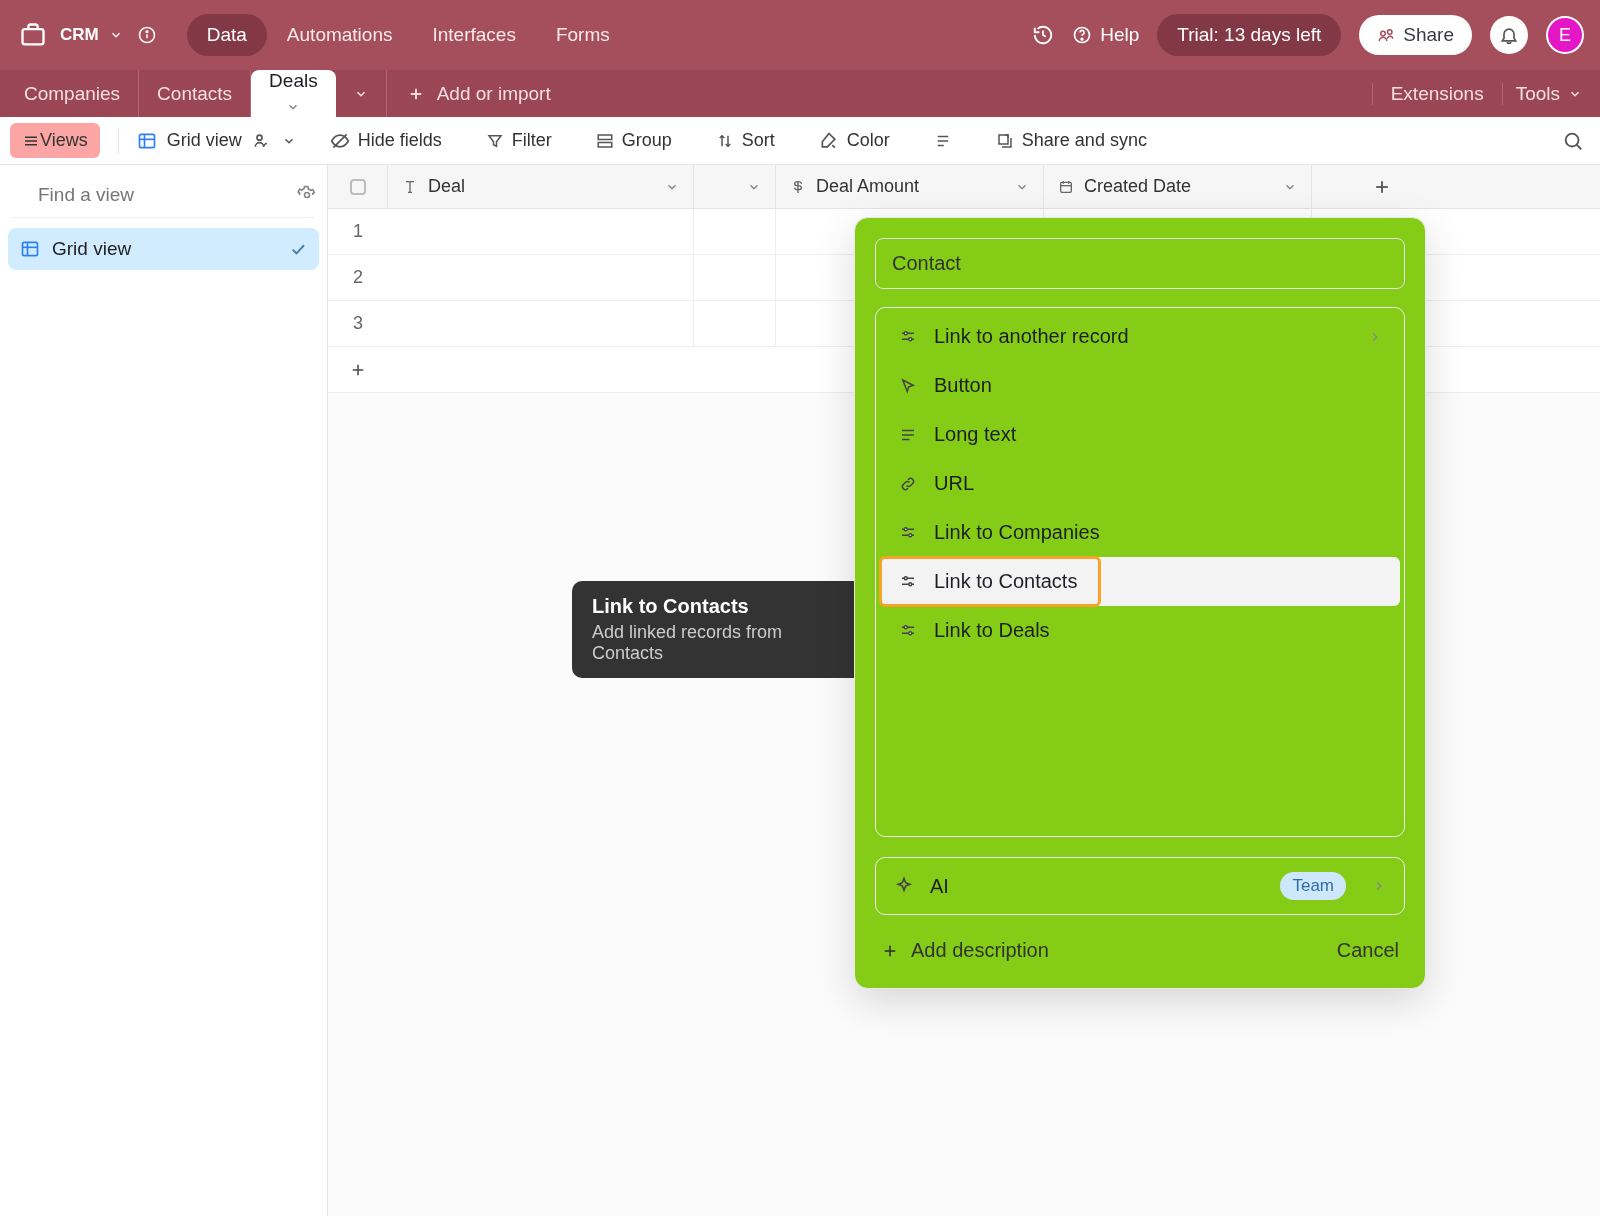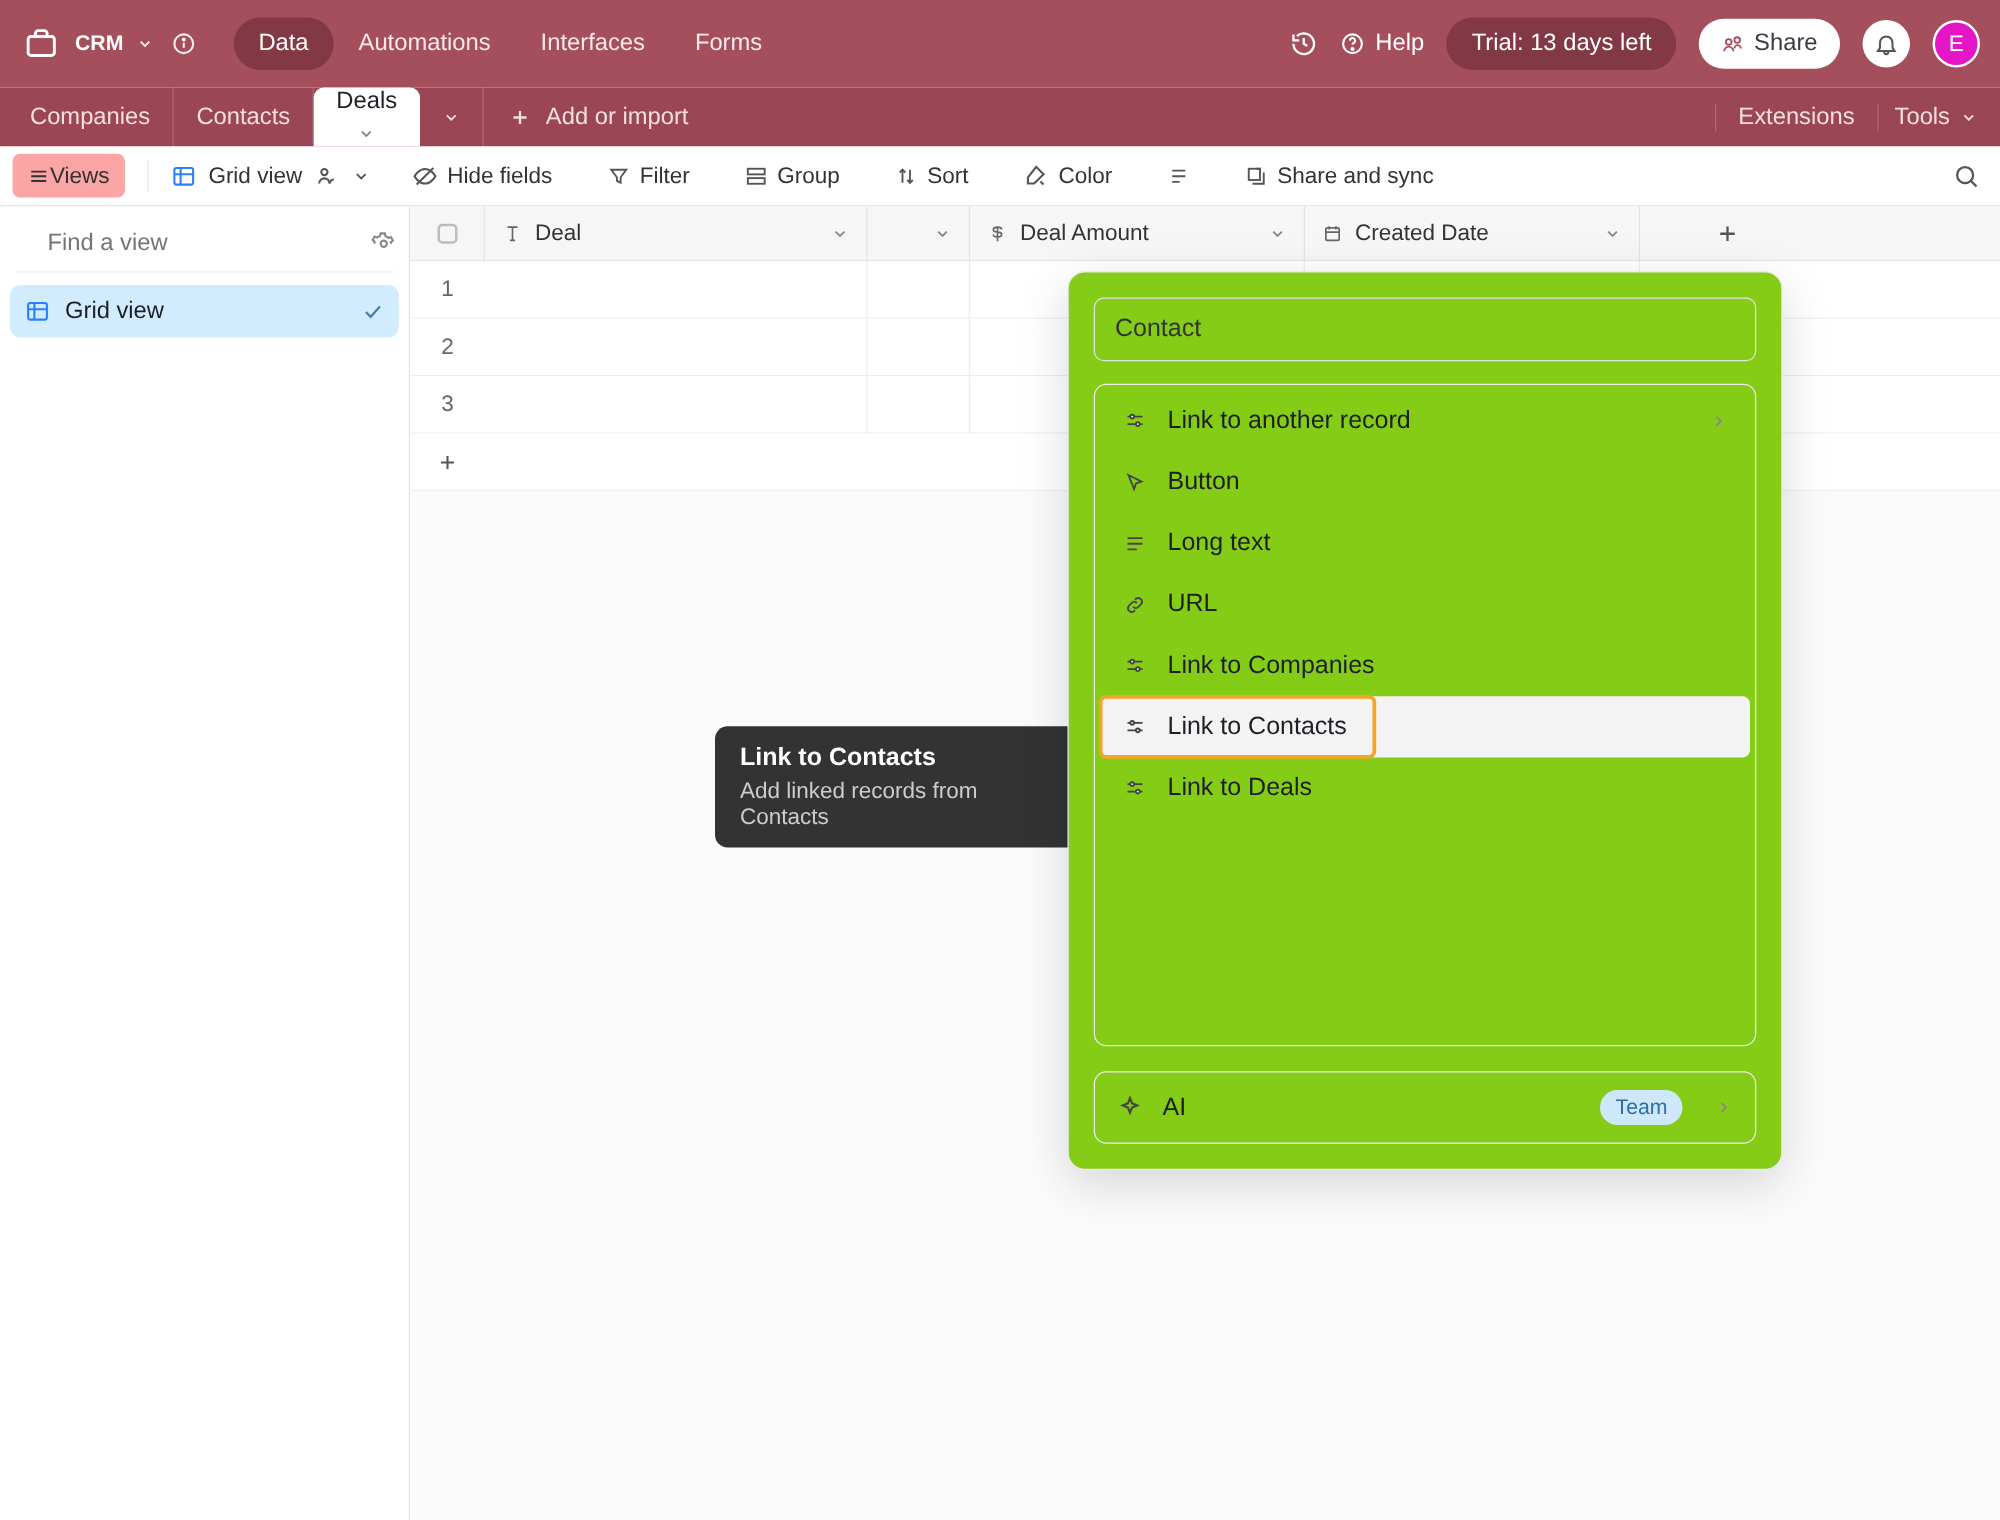--- a/index.html
+++ b/index.html
@@ -520,16 +520,26 @@
           </span>
         <span>AI</span>
         <span class="team-pill">Team</span>
         <span style="margin-left:10px;">
             <svg width="14" height="14" viewBox="0 0 24 24" fill="none" stroke="#888" stroke-width="2.5">
               <path d="M9 6l6 6-6 6"></path>
             </svg>
           </span>
       </div>
 
+      <div class="popup-footer">
+        <div class="add-desc">
+          <svg width="18" height="18" viewBox="0 0 24 24" fill="none" stroke="#333" stroke-width="2.2">
+              <line x1="12" y1="5" x2="12" y2="19"></line>
+              <line x1="5" y1="12" x2="19" y2="12"></line>
+            </svg>
+          <span>Add description</span>
+        </div>
+        <div class="cancel">Cancel</div>
+      </div>
     </div>
 
   </div>
 </div>
 
 </body></html>

